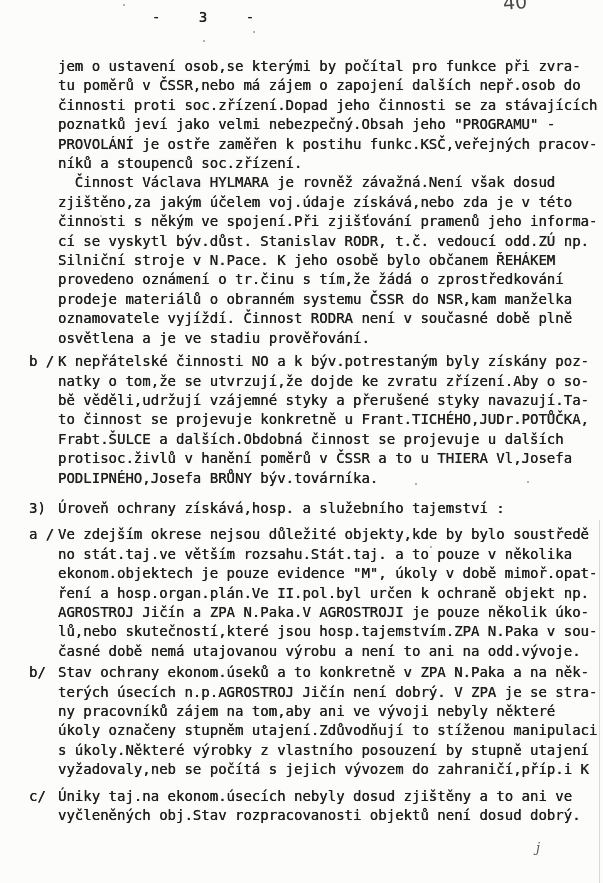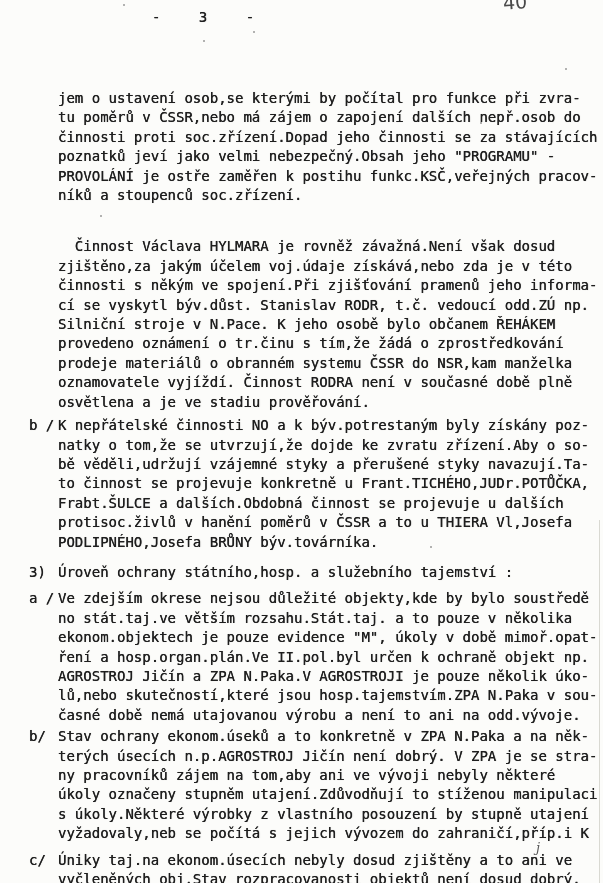--- a/index.html
+++ b/index.html
@@ -50,21 +50,20 @@
     color: #5a5a5a;
   }
   .doc-body {
     position: absolute;
     top: 57px;
     left: 58px;
     width: 546px;
   }
   .para {
     position: relative;
-    margin-top: 32px;
   }
   .para-label {
     position: absolute;
     left: -29px;
     top: 0;
     white-space: pre;
   }
   .para-text {
     white-space: pre;
   }
@@ -127,21 +126,21 @@
 natky o tom,že se utvrzují,že dojde ke zvratu zřízení.Aby o so-
 bě věděli,udržují vzájemné styky a přerušené styky navazují.Ta-
 to činnost se projevuje konkretně u Frant.TICHÉHO,JUDr.POTŮČKA,
 Frabt.ŠULCE a dalších.Obdobná činnost se projevuje u dalších
 protisoc.živlů v hanění poměrů v ČSSR a to u THIERA Vl,Josefa
 PODLIPNÉHO,Josefa BRŮNY býv.továrníka.</div>
     </div>
 
     <div class="para gap-lg">
       <span class="para-label">3)</span>
-      <div class="para-text">Úroveň ochrany státního,hosp. a služebního tajemství :</div>
+      <div class="para-text">Úroveň ochrany získává,hosp. a služebního tajemství :</div>
     </div>
 
     <div class="para gap-md">
       <span class="para-label">a /</span>
       <div class="para-text">Ve zdejším okrese nejsou důležité objekty,kde by bylo soustředě
 no stát.taj.ve větším rozsahu.Stát.taj. a to pouze v několika
 ekonom.objektech je pouze evidence "M", úkoly v době mimoř.opat-
 ření a hosp.organ.plán.Ve II.pol.byl určen k ochraně objekt np.
 AGROSTROJ Jičín a ZPA N.Paka.V AGROSTROJI je pouze několik úko-
 lů,nebo skutečností,které jsou hosp.tajemstvím.ZPA N.Paka v sou-

